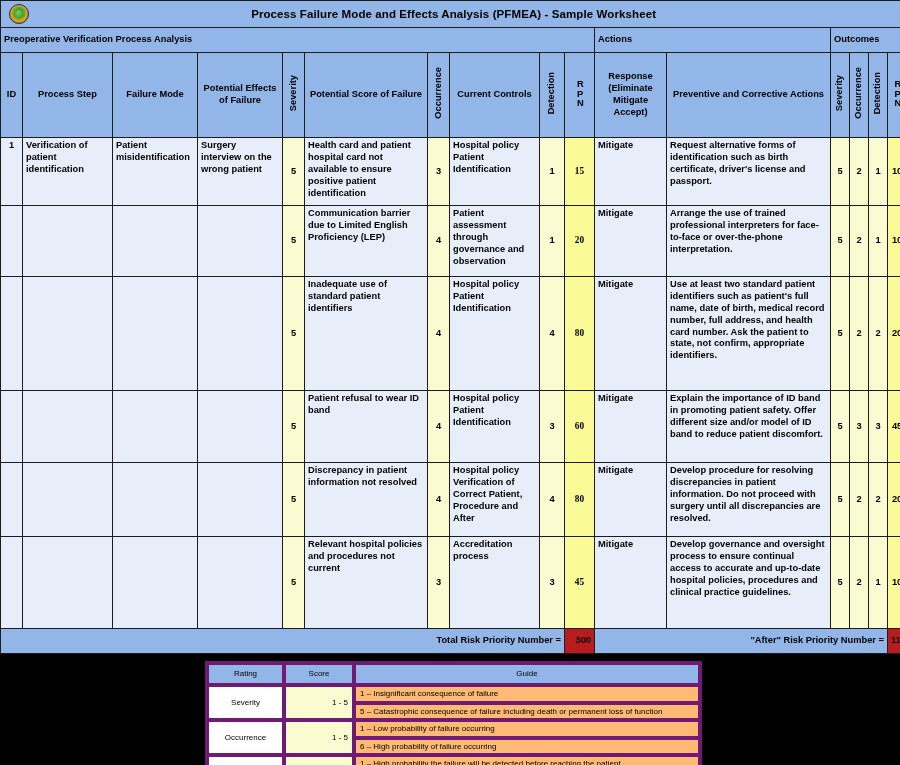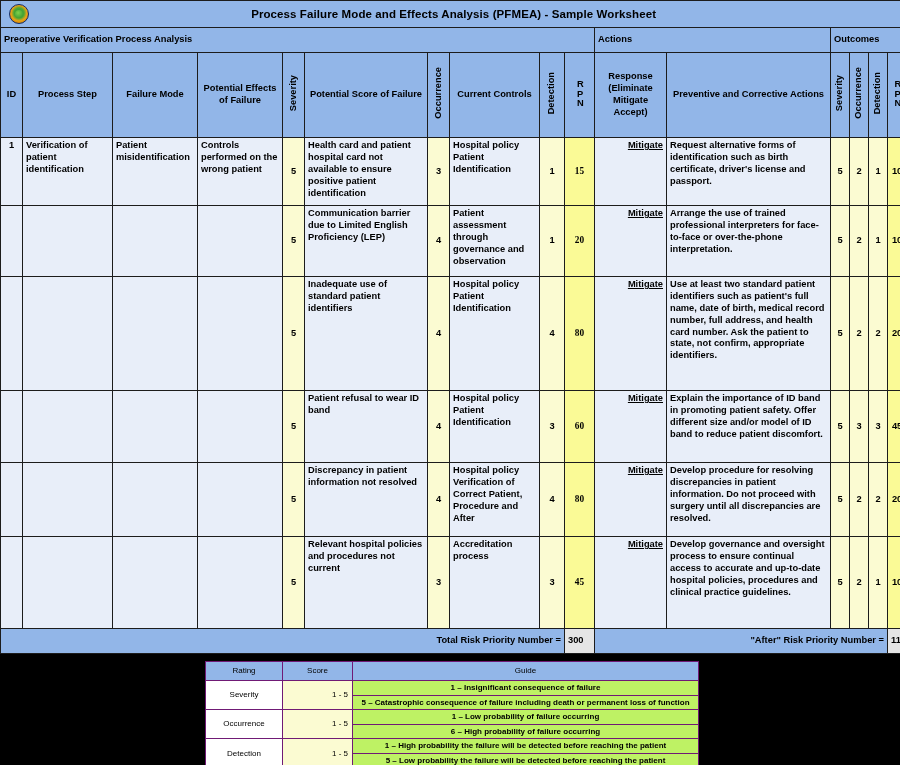--- a/index.html
+++ b/index.html
@@ -104,59 +104,59 @@
     display: inline-block;
   }
   .stack {
     line-height: 1.05;
   }
 
   
   .c-text { background: #e8eef9; }
   .c-num  { background: #fbfbd2; text-align: center; vertical-align: middle !important; font-size: 9.3px; }
   .c-rpn-hi { background: #fafa96; text-align: center; vertical-align: middle !important; font-size: 9.3px; font-family: Liberation Serif, serif; }
-  .c-resp { background: #e8eef9; text-align: right; text-decoration: underline; }
+  .c-resp { background: #e8eef9; text-align: left; }
   .c-out  { background: #fbfbd2; text-align: center; vertical-align: middle !important; font-size: 9.3px; }
   .c-out-rpn { background: #fafa96; text-align: center; vertical-align: middle !important; font-size: 9.3px; }
   .c-id   { background: #e8eef9; text-align: center; }
 
   
   .tot-label {
     background: #92b6e8;
     text-align: right;
     vertical-align: middle !important;
     font-size: 9.8px;
     font-weight: bold;
     padding-right: 5px;
     height: 20px;
   }
   .tot-val {
-    background: #e5e5e5;
-    text-align: left;
+    background: #b91c1c;
+    text-align: right;
     vertical-align: middle !important;
     font-size: 9.8px;
     font-weight: bold;
   }
 
   
   #legend-wrap {
     width: 900px;
     background: #000;
     padding-top: 7px;
   }
   #legend {
     border-collapse: collapse;
     table-layout: fixed;
     width: 493px;
     margin-left: 205px;
     background: #fff;
     border: 1px solid #1c1c1c;
   }
   #legend td, #legend th {
-    border: 1px solid #701a75;
+    border: 4px solid #701a75;
     font-size: 8px;
     color: #000;
     padding: 2px 4px;
     line-height: 1.2;
   }
   .lg-head {
     background: #92b6e8;
     text-align: center;
     font-weight: normal;
     height: 14px;
@@ -168,23 +168,23 @@
     vertical-align: middle;
     font-weight: normal;
   }
   .lg-score {
     background: #fbfbd2;
     text-align: right;
     vertical-align: middle;
     font-weight: normal;
   }
   .lg-guide {
-    background: #bef264;
-    text-align: center;
-    font-weight: bold;
+    background: #fdba74;
+    text-align: left;
+    font-weight: normal;
   }
 </style>
 </head>
 <body>
 
 <div id="page">
 
   <table id="worksheet">
     <colgroup>
       <col style="width:22px">
@@ -237,21 +237,21 @@
       <td class="colhead"><span class="vert">Severity</span></td>
       <td class="colhead"><span class="vert">Occurrence</span></td>
       <td class="colhead"><span class="vert">Detection</span></td>
       <td class="colhead"><span class="stack" style="display:inline-block;width:1ch;">R P N</span></td>
     </tr>
 
     <tr style="height:68px;">
       <td class="c-id">1</td>
       <td class="c-text">Verification of patient identification</td>
       <td class="c-text">Patient misidentification</td>
-      <td class="c-text">Controls performed on the wrong patient</td>
+      <td class="c-text">Surgery interview on the wrong patient</td>
       <td class="c-num">5</td>
       <td class="c-text">Health card and patient hospital card not available to ensure positive patient identification</td>
       <td class="c-num">3</td>
       <td class="c-text">Hospital policy Patient Identification</td>
       <td class="c-num">1</td>
       <td class="c-rpn-hi">15</td>
       <td class="c-resp">Mitigate</td>
       <td class="c-text">Request alternative forms of identification such as birth certificate, driver's license and passport.</td>
       <td class="c-out">5</td>
       <td class="c-out">2</td>

